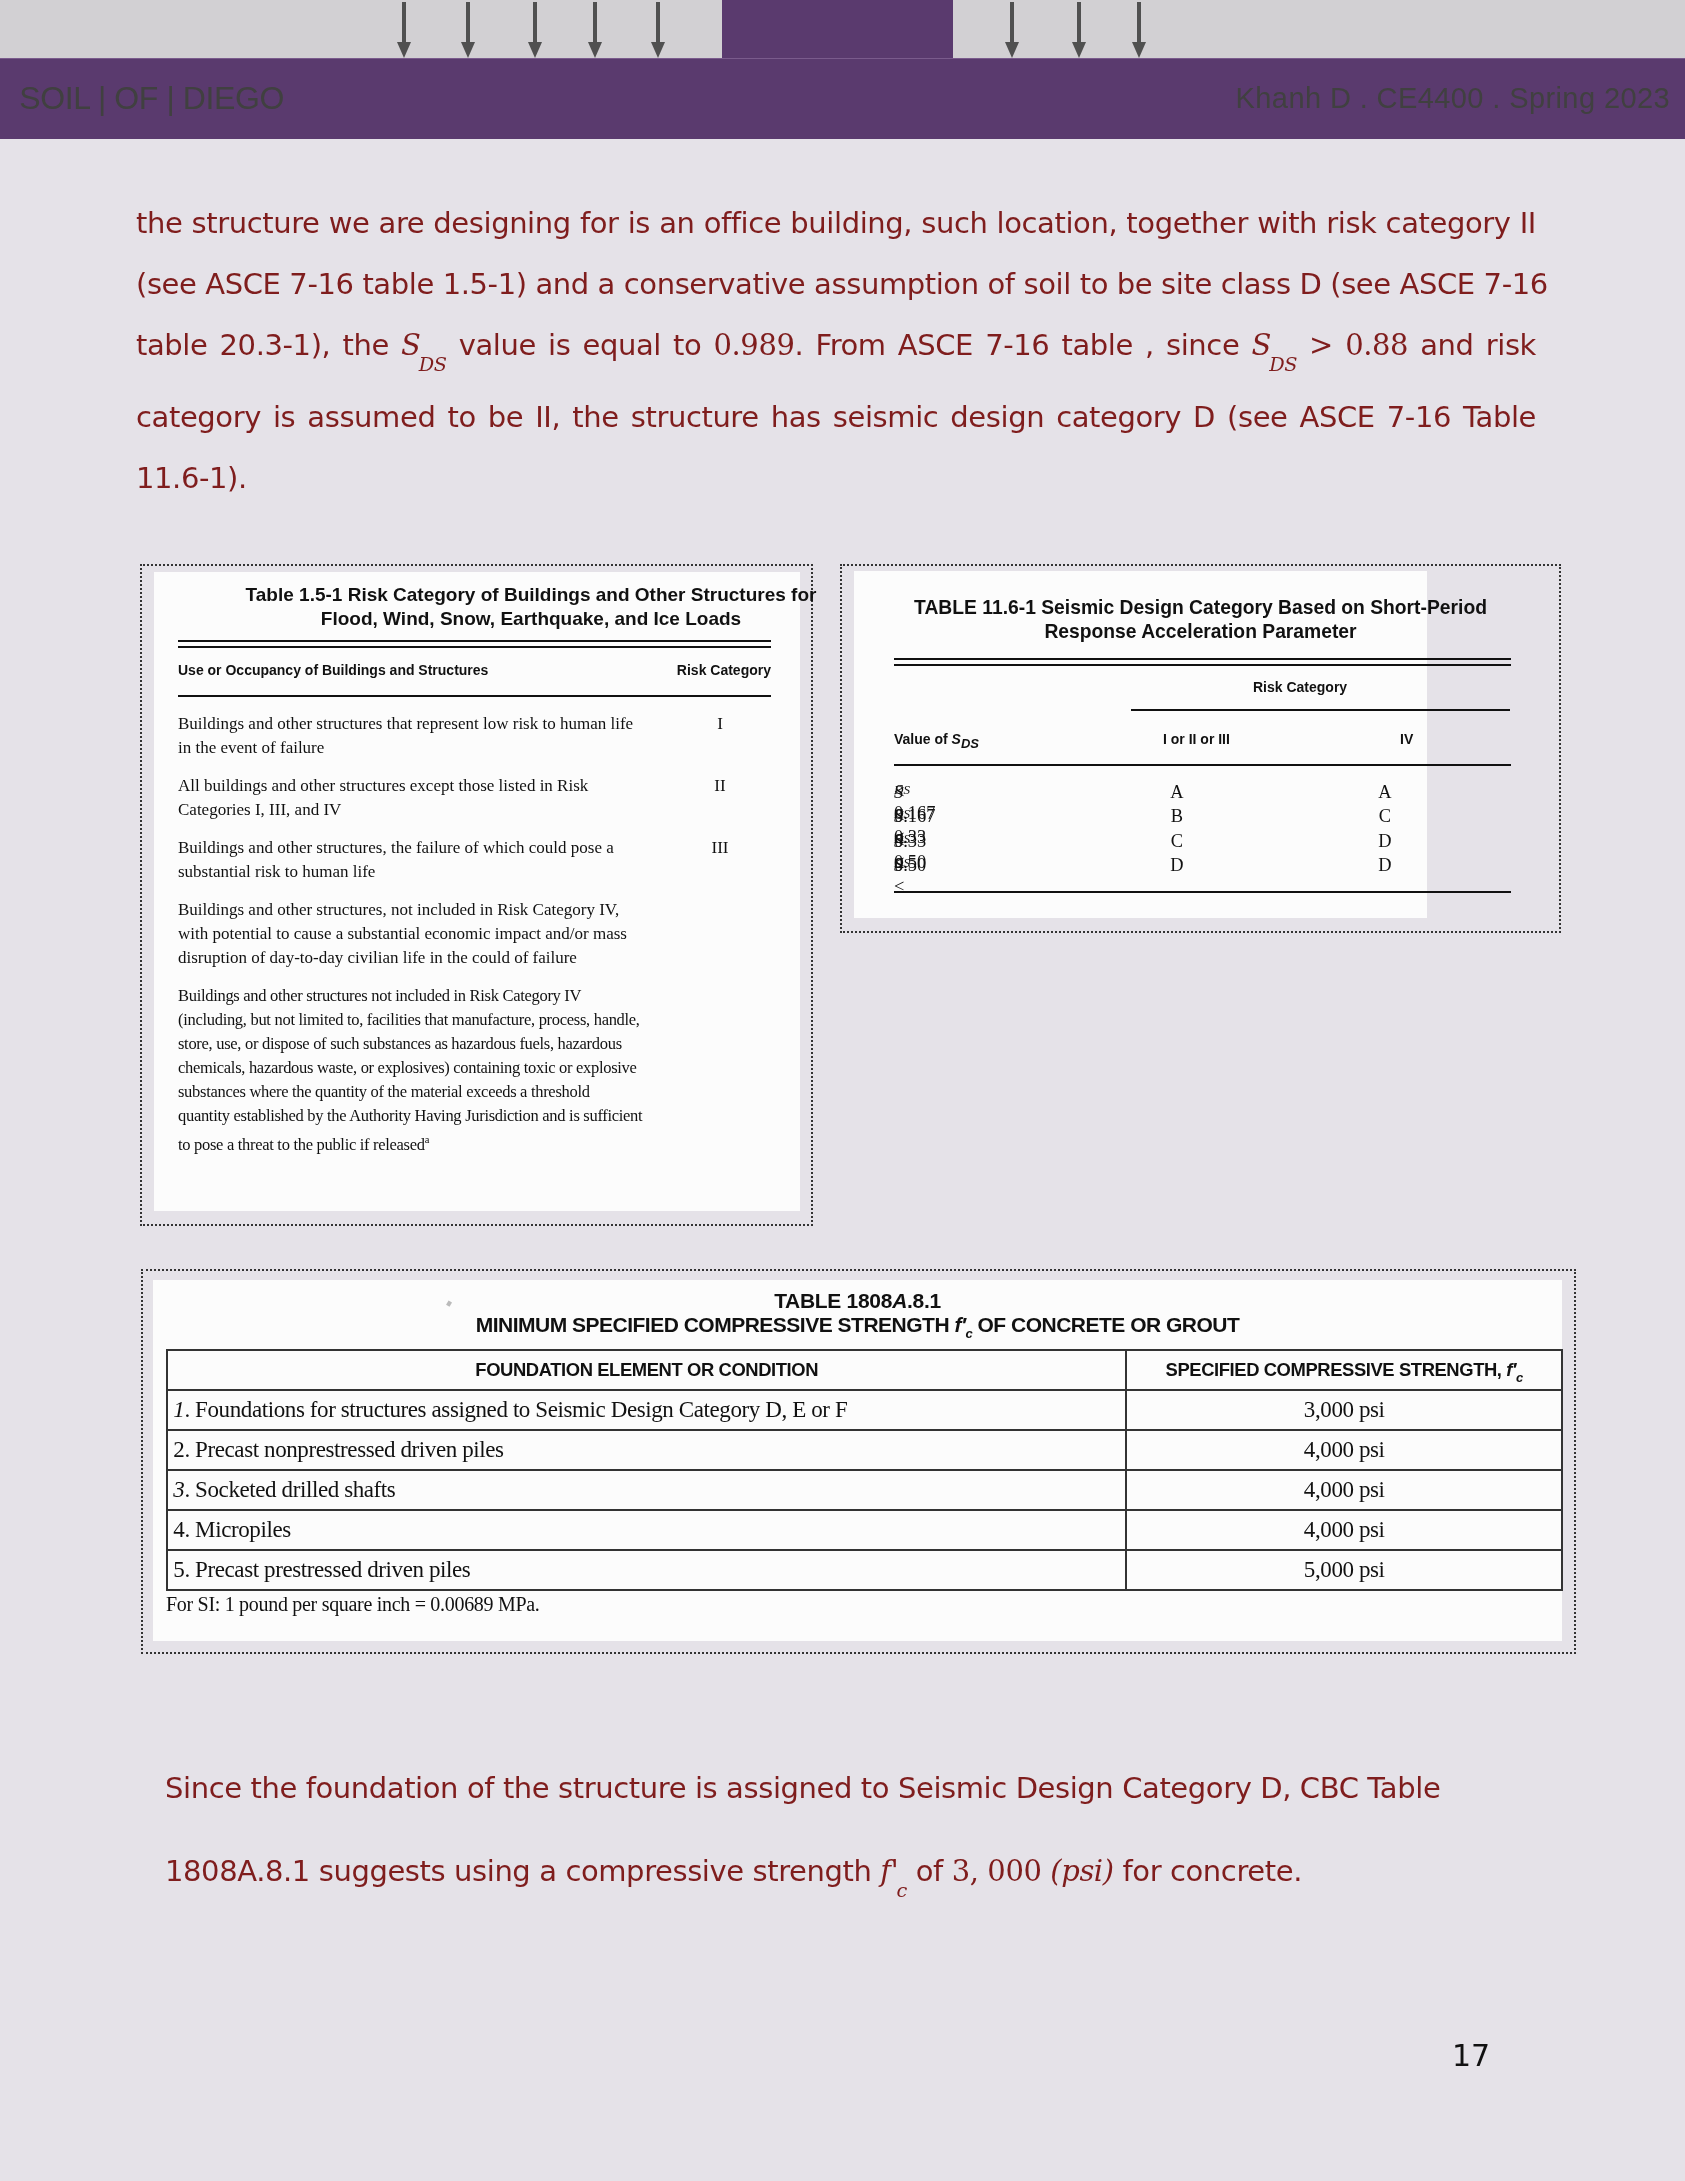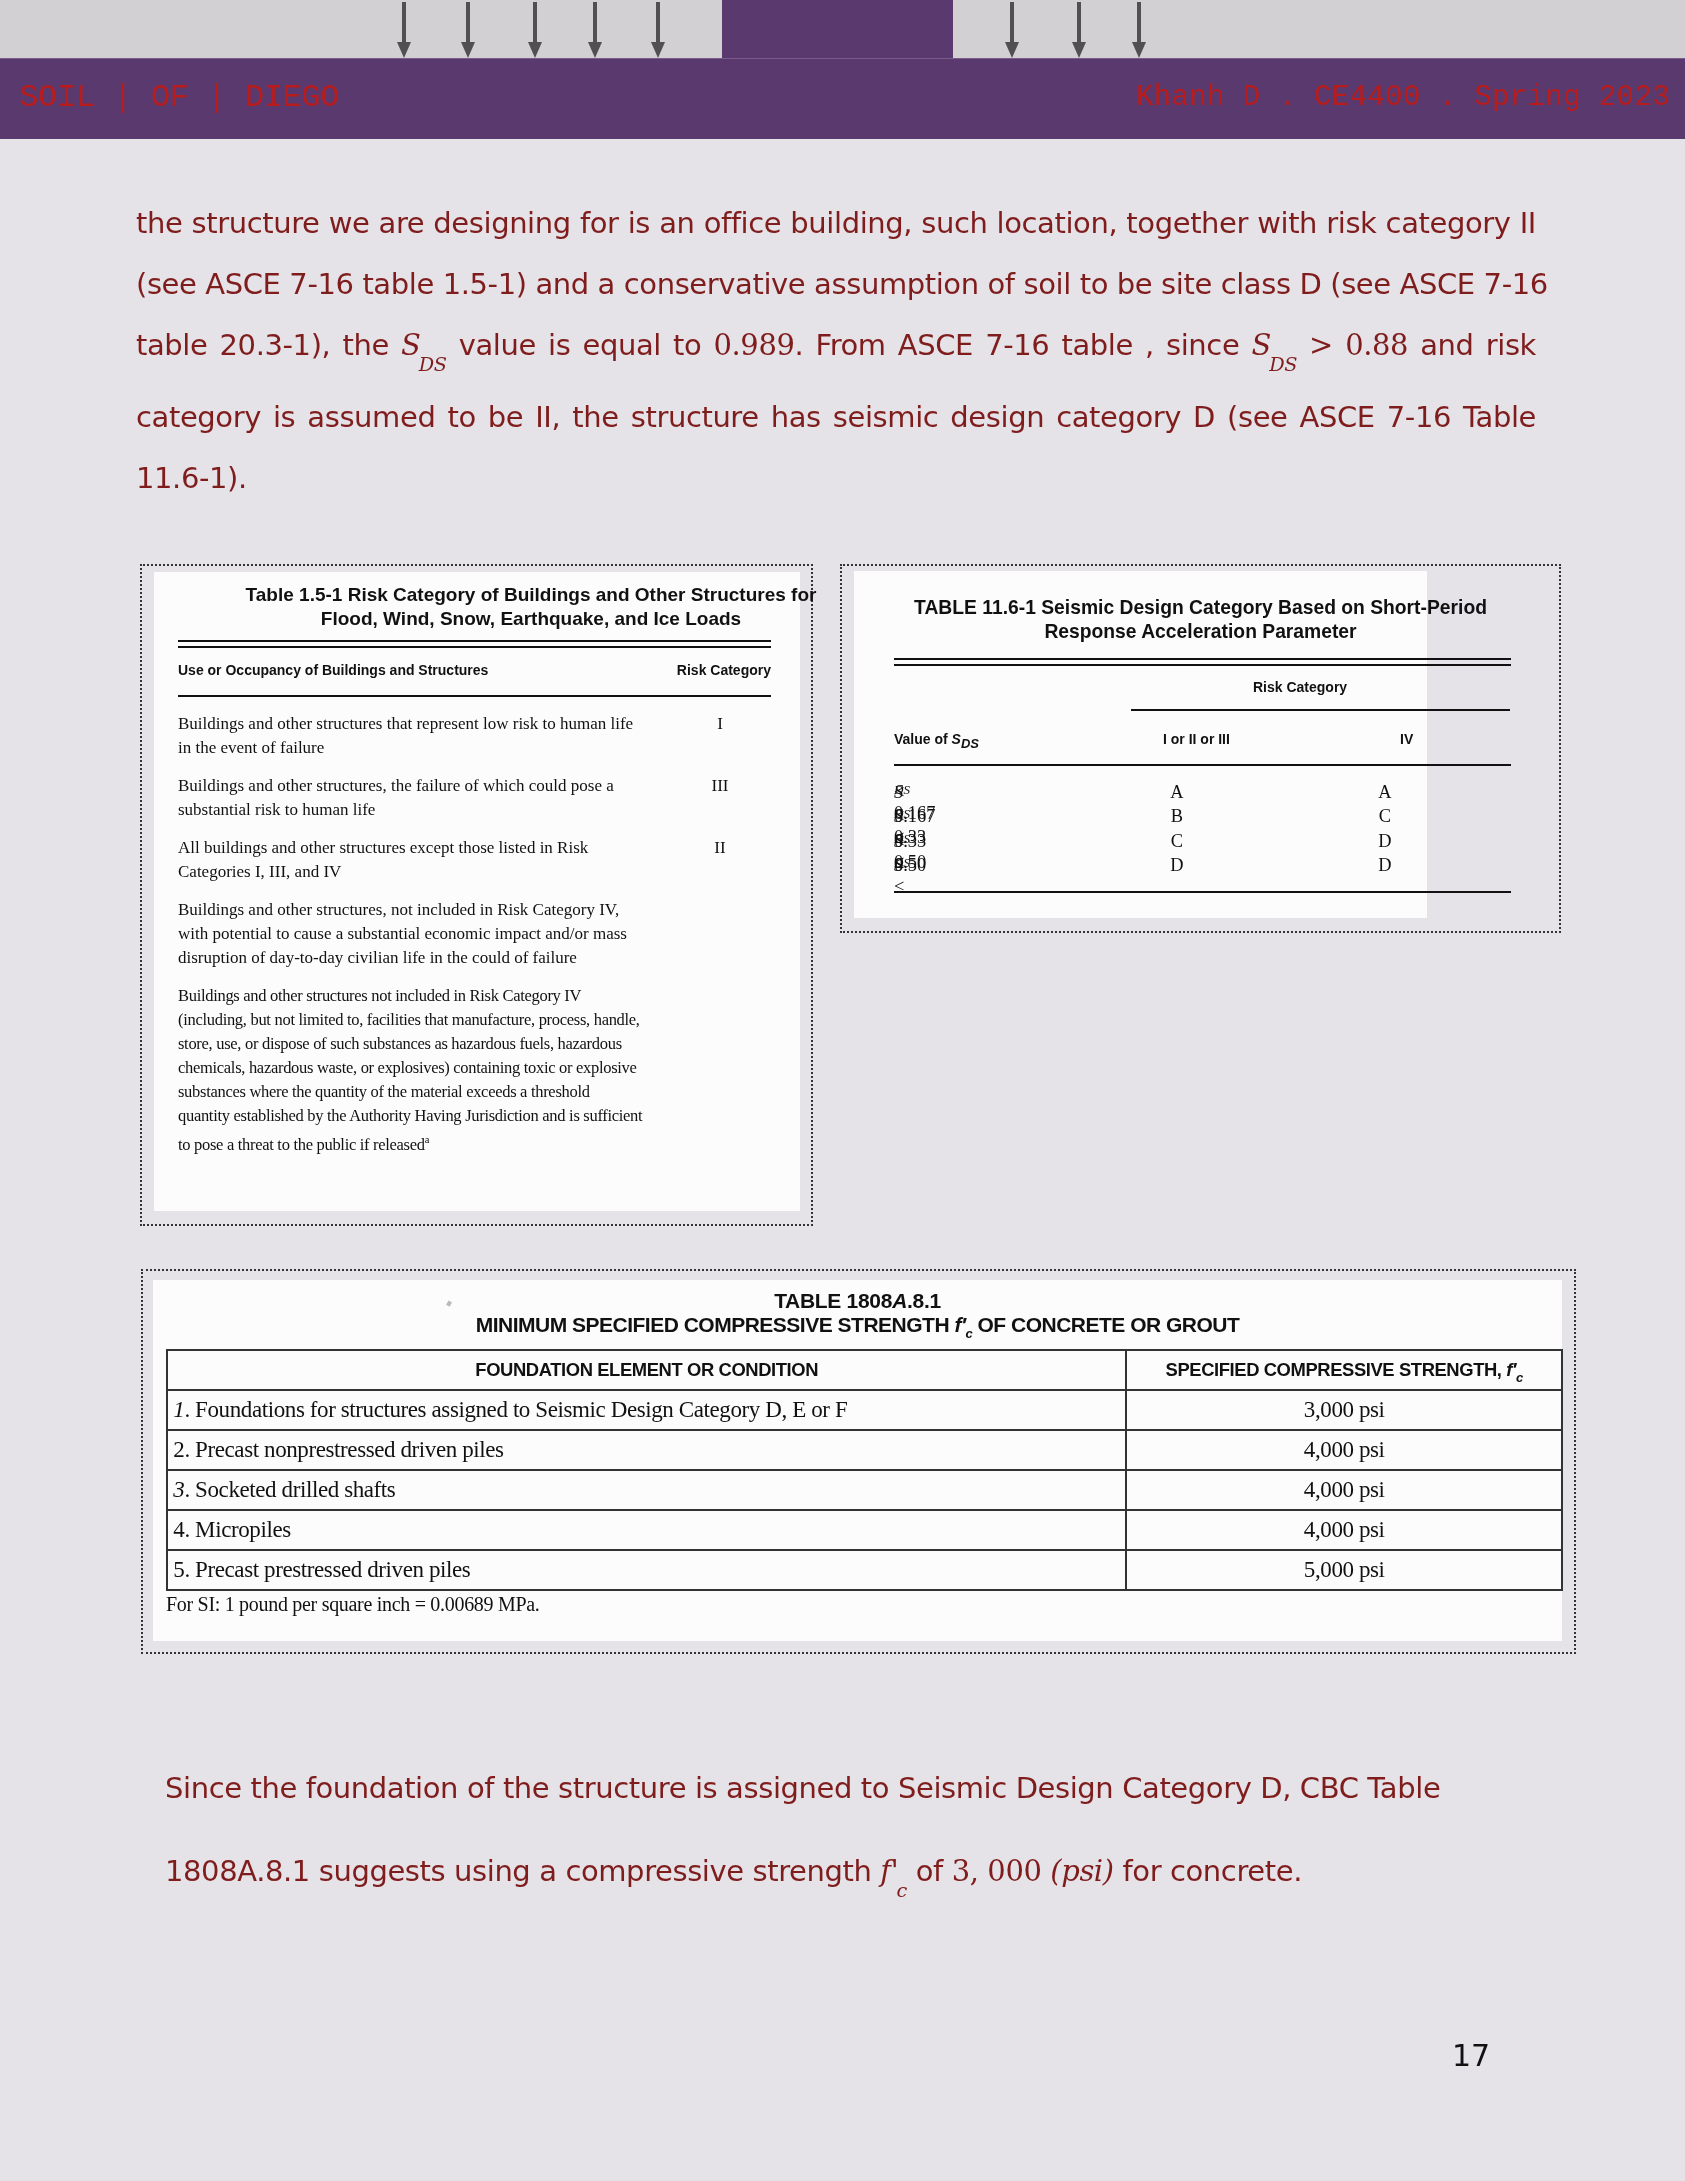--- a/index.html
+++ b/index.html
@@ -9,22 +9,22 @@
       font-family: "DejaVu Sans", sans-serif; color: #111;
     }
     
     .top-band { position: absolute; left: 0; top: 0; width: 1685px; height: 58px; background: #d2d0d3; }
     .header-bar { position: absolute; left: 0; top: 58px; width: 1685px; height: 81px; background: #5a3a6e; border-top: 1.8px solid #7a5b8c; box-sizing: border-box; }
     .header-tab { position: absolute; left: 722px; top: 0; width: 231px; height: 61px; background: #5a3a6e; }
     .arrow { position: absolute; top: 1.8px; width: 0; height: 54px; }
     .arrow::before { content: ""; position: absolute; left: -1.8px; top: 0; width: 3.5px; height: 42px; background: #505050; }
     .arrow::after { content: ""; position: absolute; left: -7px; top: 40px; border-left: 7px solid transparent; border-right: 7px solid transparent; border-top: 16px solid #505050; }
     .header-left, .header-right {
-      position: absolute; top: 77px; color: #b91c1c;
-      font-family: Liberation Mono, monospace; font-size: 32px; line-height: 42px; letter-spacing: -0.4px;
+      position: absolute; top: 77px; color: #404040;
+      font-family: Liberation Sans, sans-serif; font-size: 32px; line-height: 42px; letter-spacing: -0.4px;
     }
     .header-left { left: 19.3px; font-size: 32px; }
     .header-right { right: 15px; font-size: 29px; letter-spacing: 0.4px; }
 
     
     .para {
       position: absolute; left: 136px; width: 1400px;
       font-family: "DejaVu Sans", sans-serif; font-size: 29px; color: #7f1d1d;
       text-align: justify; letter-spacing: -0.4px;
     }
@@ -120,26 +120,26 @@
   <div class="rule" style="top:74px"></div>
   <div class="colhead" style="left:24px">Use or Occupancy of Buildings and Structures</div>
   <div class="colhead" style="right:29px">Risk Category</div>
   <div class="rule" style="top:123px"></div>
   <div class="rows">
     <div class="row">
       <div class="desc">Buildings and other structures that represent low risk to human life in the event of failure</div>
       <div class="cat">I</div>
     </div>
     <div class="row">
+      <div class="desc">All buildings and other structures except those listed in Risk Categories I, III, and IV</div>
+      <div class="cat">II</div>
+    </div>
+    <div class="row">
       <div class="desc">Buildings and other structures, the failure of which could pose a substantial risk to human life</div>
       <div class="cat">III</div>
-    </div>
-    <div class="row">
-      <div class="desc">All buildings and other structures except those listed in Risk Categories I, III, and IV</div>
-      <div class="cat">II</div>
     </div>
     <div class="row">
       <div class="desc">Buildings and other structures, not included in Risk Category IV, with potential to cause a substantial economic impact and/or mass disruption of day-to-day civilian life in the could of failure</div>
       <div class="cat"></div>
     </div>
     <div class="row">
       <div class="desc"><span>Buildings and other structures not included in Risk Category IV (including, but not limited to, facilities that manufacture, process, handle, store, use, or dispose of such substances as hazardous fuels, hazardous chemicals, hazardous waste, or explosives) containing toxic or explosive substances where the quantity of the material exceeds a threshold quantity established by the Authority Having Jurisdiction and is sufficient to pose a threat to the public if released</span><sup style="font-size:10.5px">a</sup></div>
       <div class="cat"></div>
     </div>
   </div>

